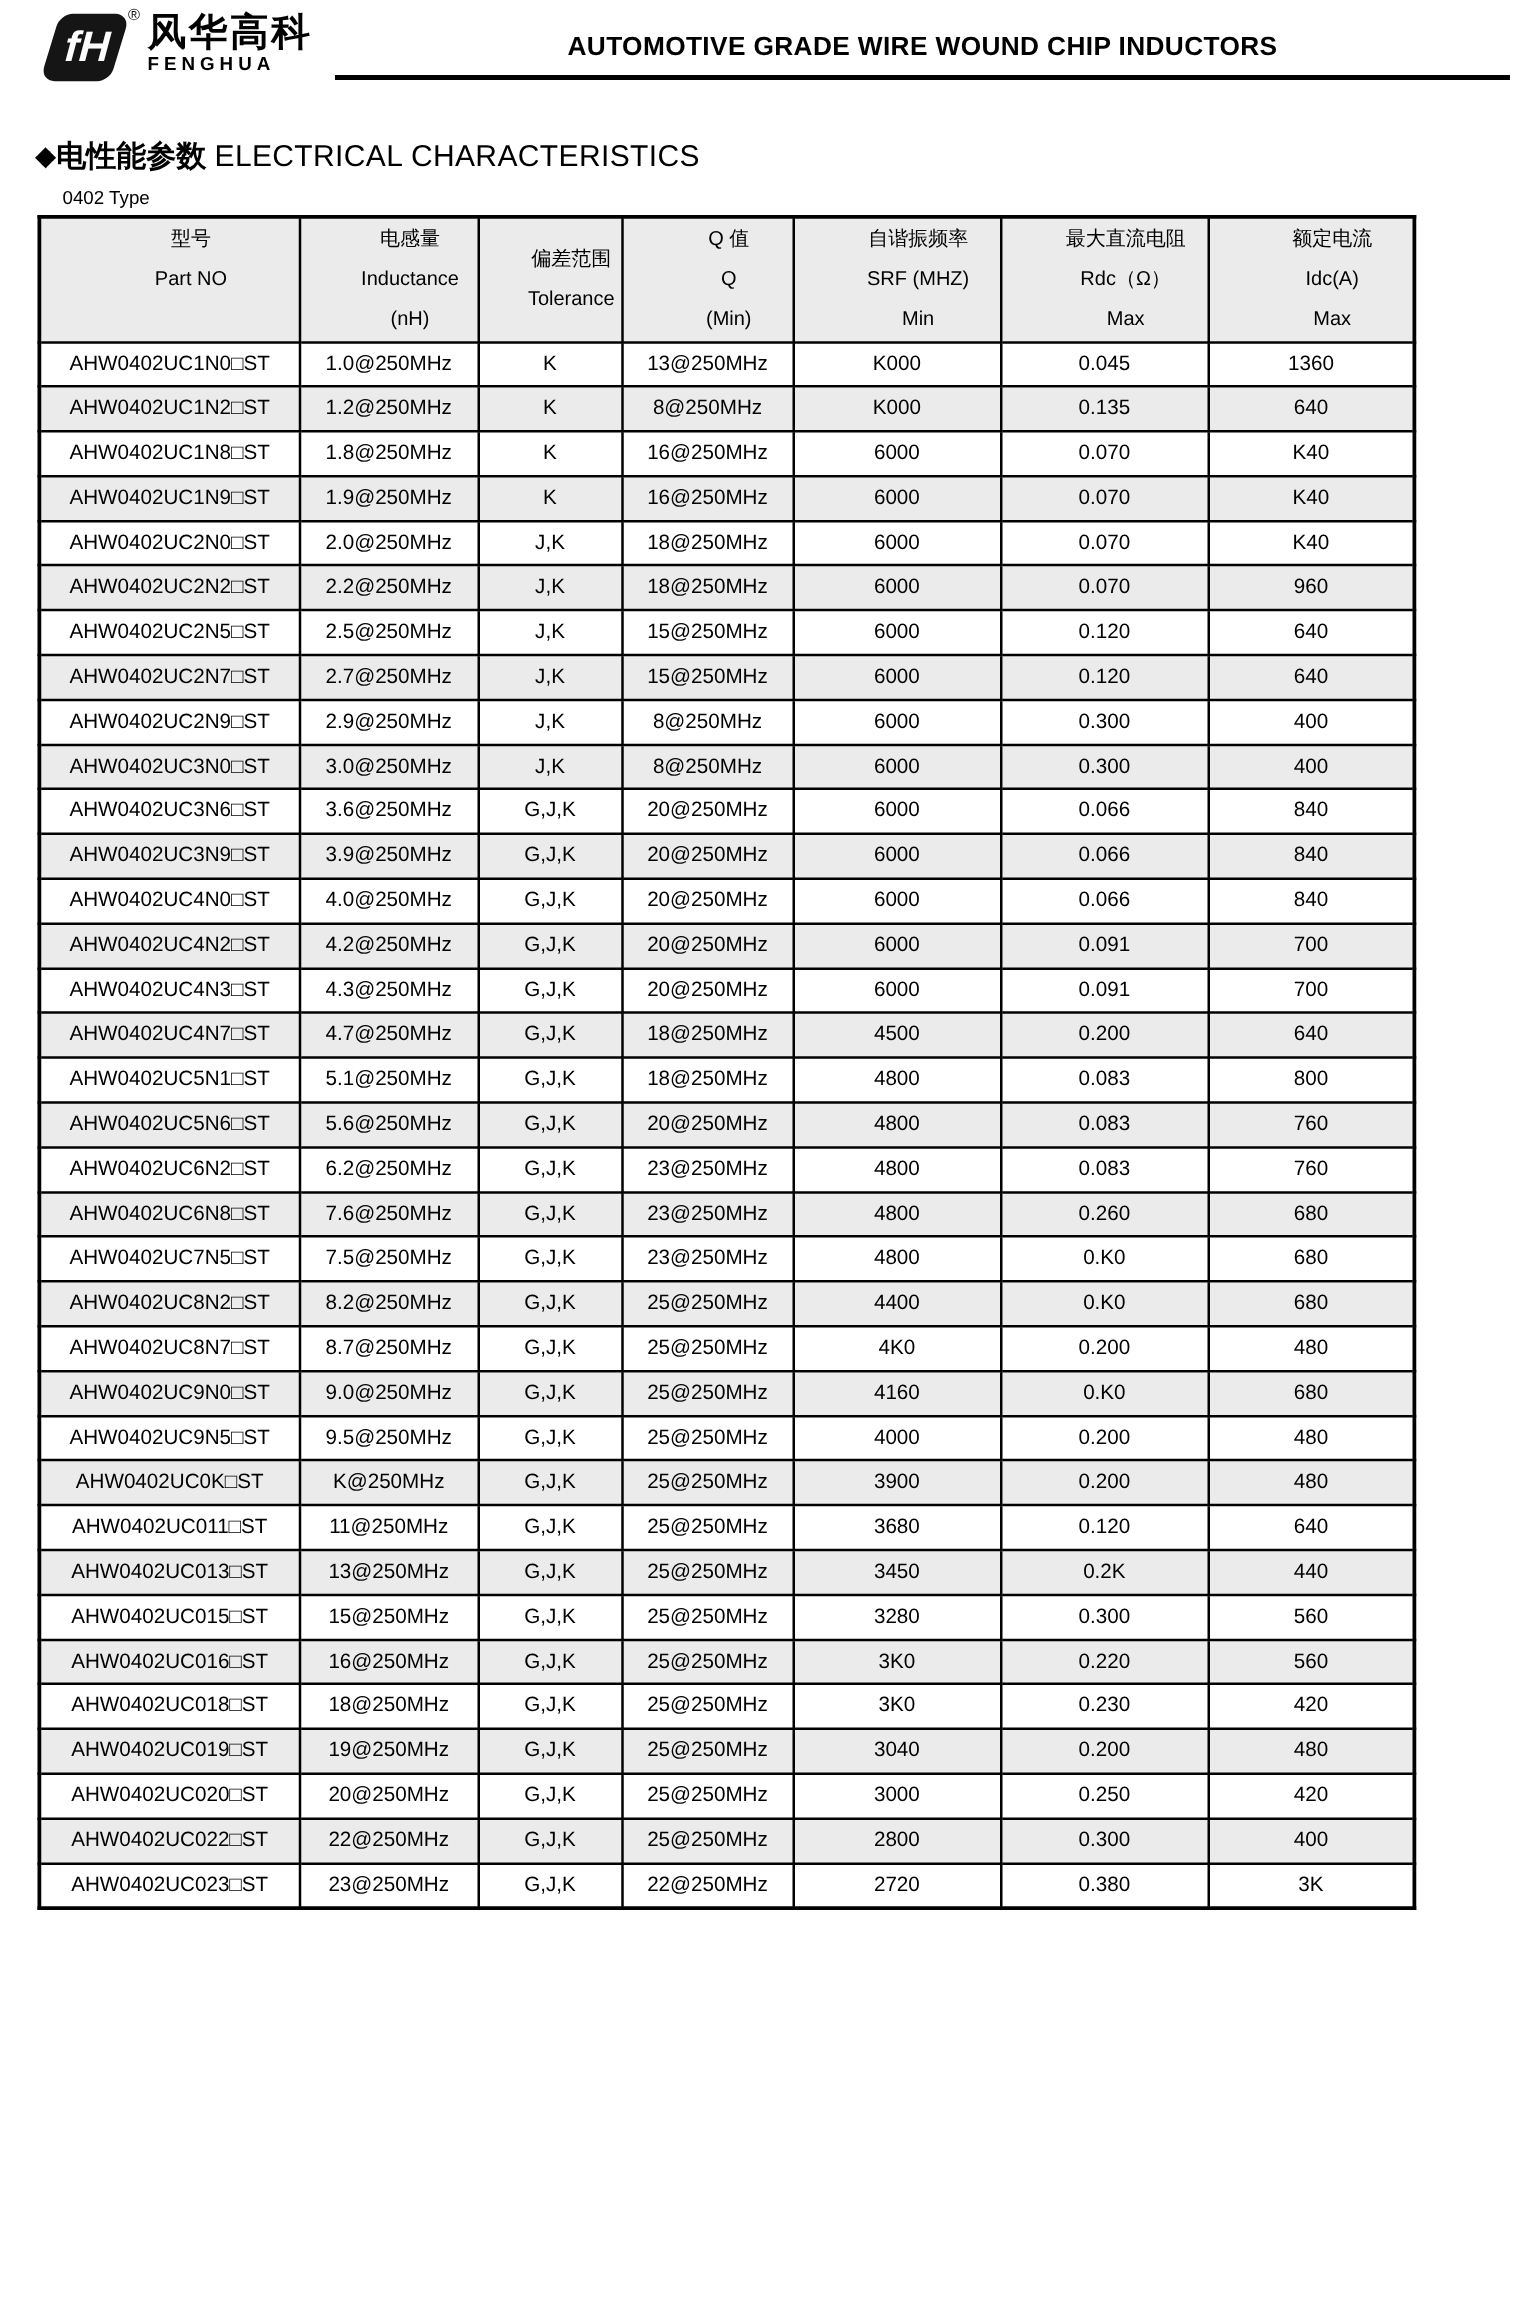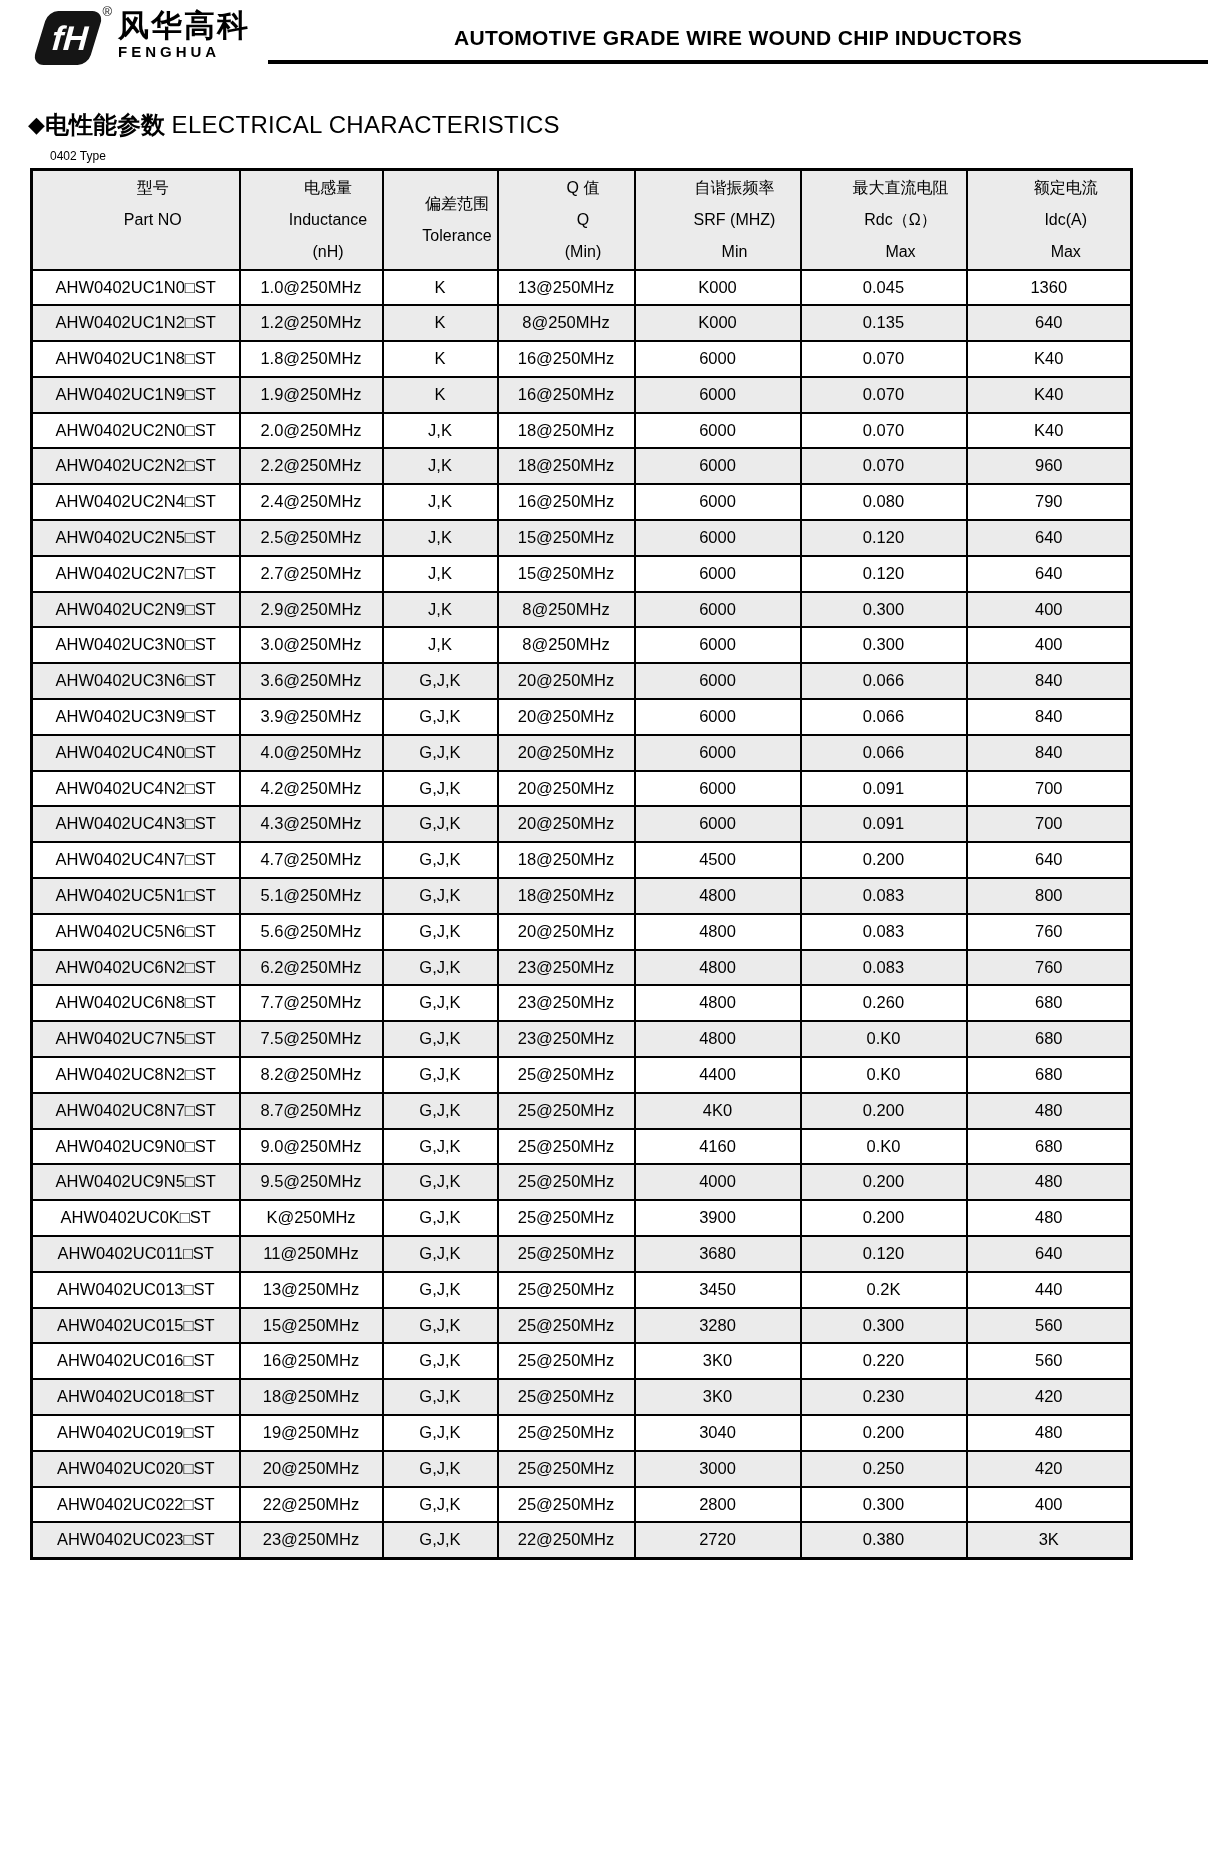--- a/index.html
+++ b/index.html
@@ -36,21 +36,21 @@
     flex:1 1 auto;margin-left:18px;margin-top:17px;
     border-bottom:4px solid var(--border);
     text-align:center;padding-bottom:9px;
   }
   .doc-title{margin:0;font-size:21px;font-weight:bold;letter-spacing:0.3px;line-height:26px;}
   
   .section-heading{margin:40px 0 0 28px;font-size:24px;line-height:30px;white-space:nowrap;}
   .diamond{font-size:22px;vertical-align:1px;}
   .sec-cn{font-weight:600;}
   .sec-en{font-weight:normal;letter-spacing:0.3px;}
-  .type-label{margin:9px 0 5px 50px;font-size:12px;}
+  .type-label{margin:9px 0 5px 50px;font-size:15px;}
   
   table.spec{
     border-collapse:collapse;table-layout:fixed;
     margin-left:30px;margin-top:3px;
     border:3px solid var(--border);
   }
   table.spec th, table.spec td{
     border:2px solid var(--border);
     text-align:center;vertical-align:middle;
     padding:0;overflow:hidden;white-space:nowrap;
@@ -191,29 +191,20 @@
       <tr>
         <td>AHW0402UC2N2□ST</td>
         <td>2.2@250MHz</td>
         <td>J,K</td>
         <td>18@250MHz</td>
         <td>6000</td>
         <td>0.070</td>
         <td>960</td>
       </tr>
       <tr>
-        <td>AHW0402UC2N4□ST</td>
-        <td>2.4@250MHz</td>
-        <td>J,K</td>
-        <td>16@250MHz</td>
-        <td>6000</td>
-        <td>0.080</td>
-        <td>790</td>
-      </tr>
-      <tr>
         <td>AHW0402UC2N5□ST</td>
         <td>2.5@250MHz</td>
         <td>J,K</td>
         <td>15@250MHz</td>
         <td>6000</td>
         <td>0.120</td>
         <td>640</td>
       </tr>
       <tr>
         <td>AHW0402UC2N7□ST</td>
@@ -318,21 +309,21 @@
         <td>AHW0402UC6N2□ST</td>
         <td>6.2@250MHz</td>
         <td>G,J,K</td>
         <td>23@250MHz</td>
         <td>4800</td>
         <td>0.083</td>
         <td>760</td>
       </tr>
       <tr>
         <td>AHW0402UC6N8□ST</td>
-        <td>7.7@250MHz</td>
+        <td>7.6@250MHz</td>
         <td>G,J,K</td>
         <td>23@250MHz</td>
         <td>4800</td>
         <td>0.260</td>
         <td>680</td>
       </tr>
       <tr>
         <td>AHW0402UC7N5□ST</td>
         <td>7.5@250MHz</td>
         <td>G,J,K</td>

